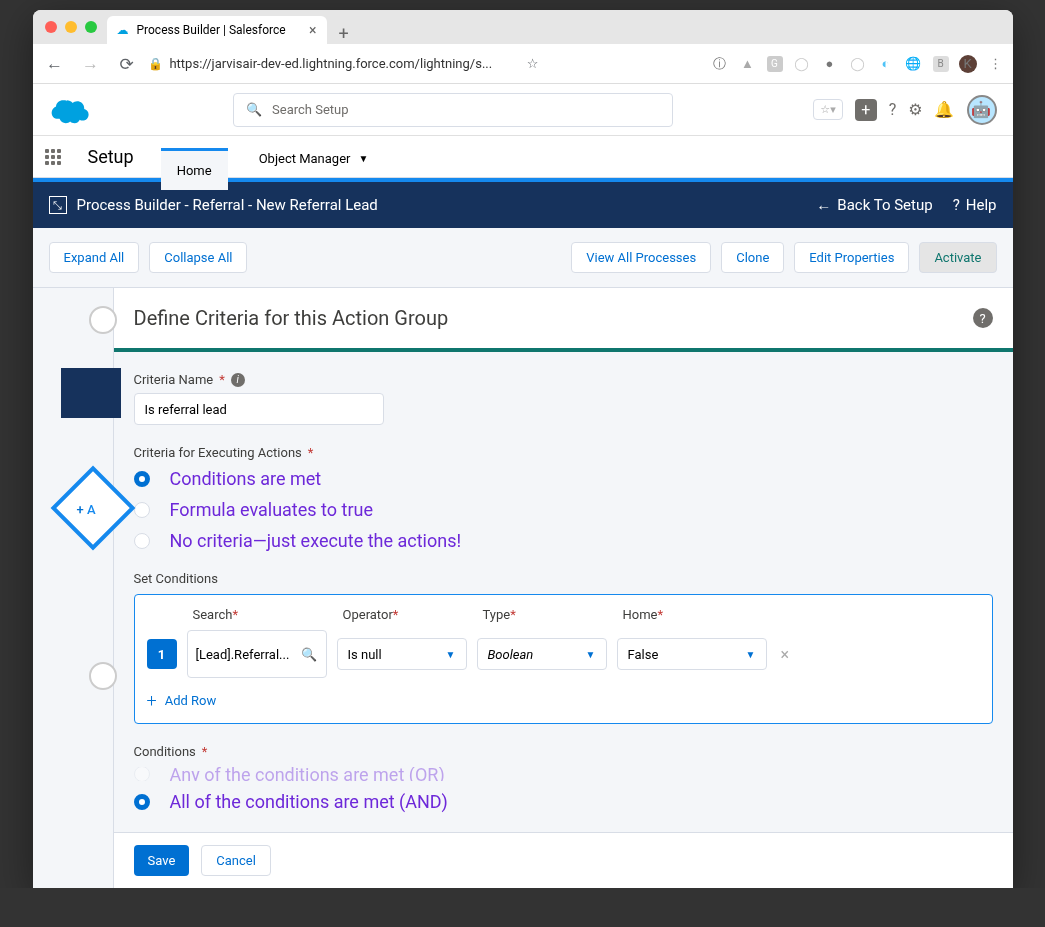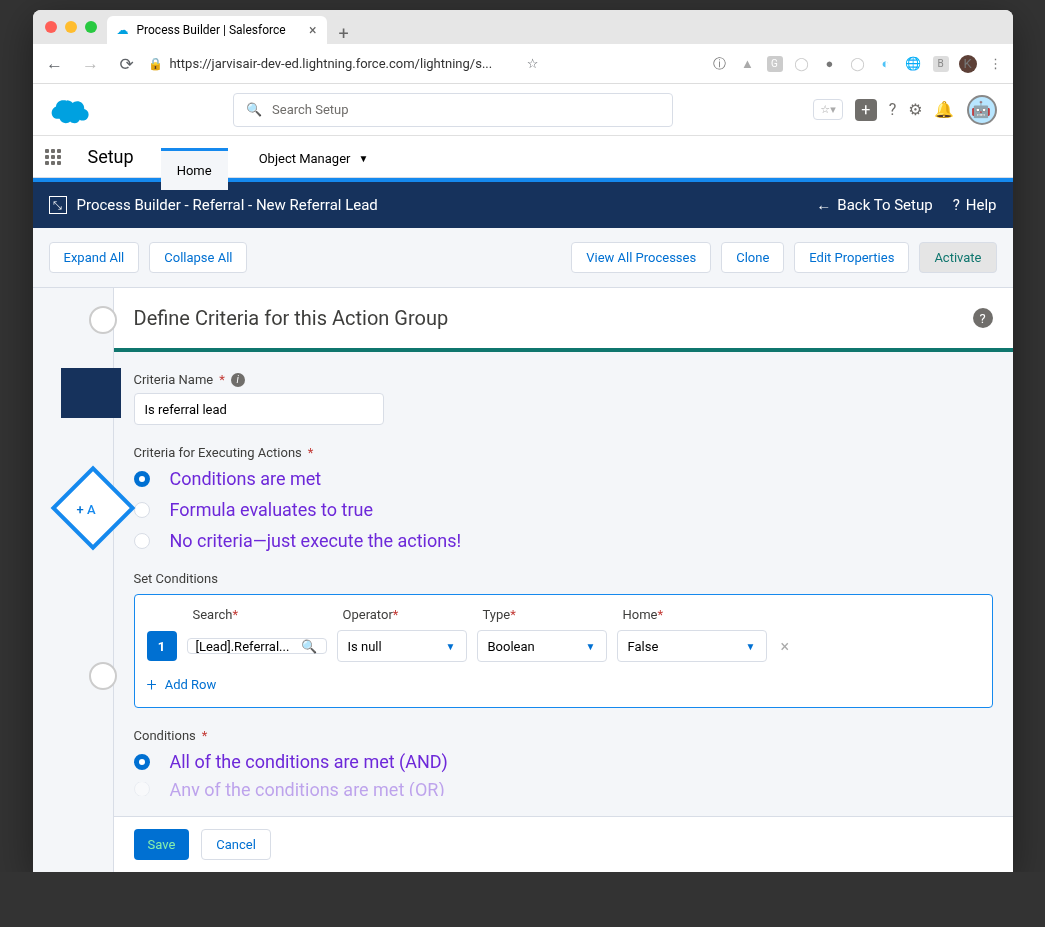--- a/index.html
+++ b/index.html
@@ -74,30 +74,30 @@
   .radio-group { display:flex; flex-direction:column; gap:10px; margin-top:8px;}
   .radio-row { display:flex; align-items:center; gap:20px; font-size:18px; color:#6d28d9;}
   .radio { width:16px; height:16px; border:1px solid #d8dde6; border-radius:50%; background:#fff; display:flex; align-items:center; justify-content:center;}
   .radio.checked { border:5px solid #0070d2;}
   .conditions-box { border:1px solid #1589ee; border-radius:4px; background:#fff; padding:12px;}
   .cond-headers { display:flex; gap:10px; margin-bottom:8px; padding-left:46px;}
   .cond-headers > div { font-size:13px; color:#3e3e3c;}
   .ch-field{width:140px;} .ch-op{width:130px;} .ch-type{width:130px;} .ch-val{width:140px;}
   .cond-row { display:flex; gap:10px; align-items:center;}
   .row-num { width:30px; height:30px; background:#0070d2; color:#fff; display:flex;align-items:center;justify-content:center; border-radius:4px; font-size:13px; font-weight:bold;}
-  .lookup { width:140px; height:16px; border:1px solid #d8dde6; border-radius:4px; display:flex; align-items:center; padding:0 8px; font-size:13px; justify-content:space-between;}
+  .lookup { width:140px; height:48px; border:1px solid #d8dde6; border-radius:4px; display:flex; align-items:center; padding:0 8px; font-size:13px; justify-content:space-between;}
   .sel { position:relative;}
   .sel-box { height:32px; border:1px solid #d8dde6; border-radius:4px; background:#fff; display:flex; align-items:center; justify-content:space-between; padding:0 10px; font-size:13px;}
-  .sel-op{width:130px;} .sel-type{width:130px;} .sel-val{width:150px;}
+  .sel-op{width:130px;} .sel-type{width:130px;font-style:italic;} .sel-val{width:150px;}
   .caret { font-size:10px; color:#0070d2;}
   .remove-x { color:#aaa; font-size:16px; cursor:pointer; padding:0 4px;}
   .add-row { display:flex; align-items:center; gap:8px; color:#0070d2; font-size:13px; margin-top:12px; cursor:pointer;}
   .plus-blue { color:#0070d2; font-size:18px; font-weight:300;}
   .panel-footer { padding:12px 20px; display:flex; gap:12px; border-top:1px solid #d8dde6; background:#fff;}
-  .btn-primary { background:#0070d2; color:#86efac; border:none;}
+  .btn-primary { background:#0070d2; color:#ffffff; border:none;}
   .fade-row { opacity:0.4; overflow:hidden; height:14px;}
   .search-mag { color:#aaa;}
 </style>
 </head>
 <body>
 
 <div class="browser-window">
   <div class="titlebar">
     <div class="traffic">
       <span class="t-close"></span>
@@ -300,28 +300,28 @@
             </div>
           </div>
         </div>
 
         <div class="section" style="margin-bottom:0">
           <div class="field-label">
             <span>Conditions</span>
               <span class="req">*</span>
           </div>
           <div class="radio-group">
+            <div class="radio-row fade-row">
+              <div class="radio"></div>
+              <span>Any of the conditions are met (OR)</span>
+            </div>
             <div class="radio-row">
               <div class="radio checked"></div>
               <span>All of the conditions are met (AND)</span>
             </div>
-            <div class="radio-row fade-row">
-              <div class="radio"></div>
-              <span>Any of the conditions are met (OR)</span>
-            </div>
           </div>
         </div>
 
       </div>
       <div class="panel-footer">
         <button class="btn btn-primary">Save</button>
         <button class="btn">Cancel</button>
       </div>
     </div>
   </div>

